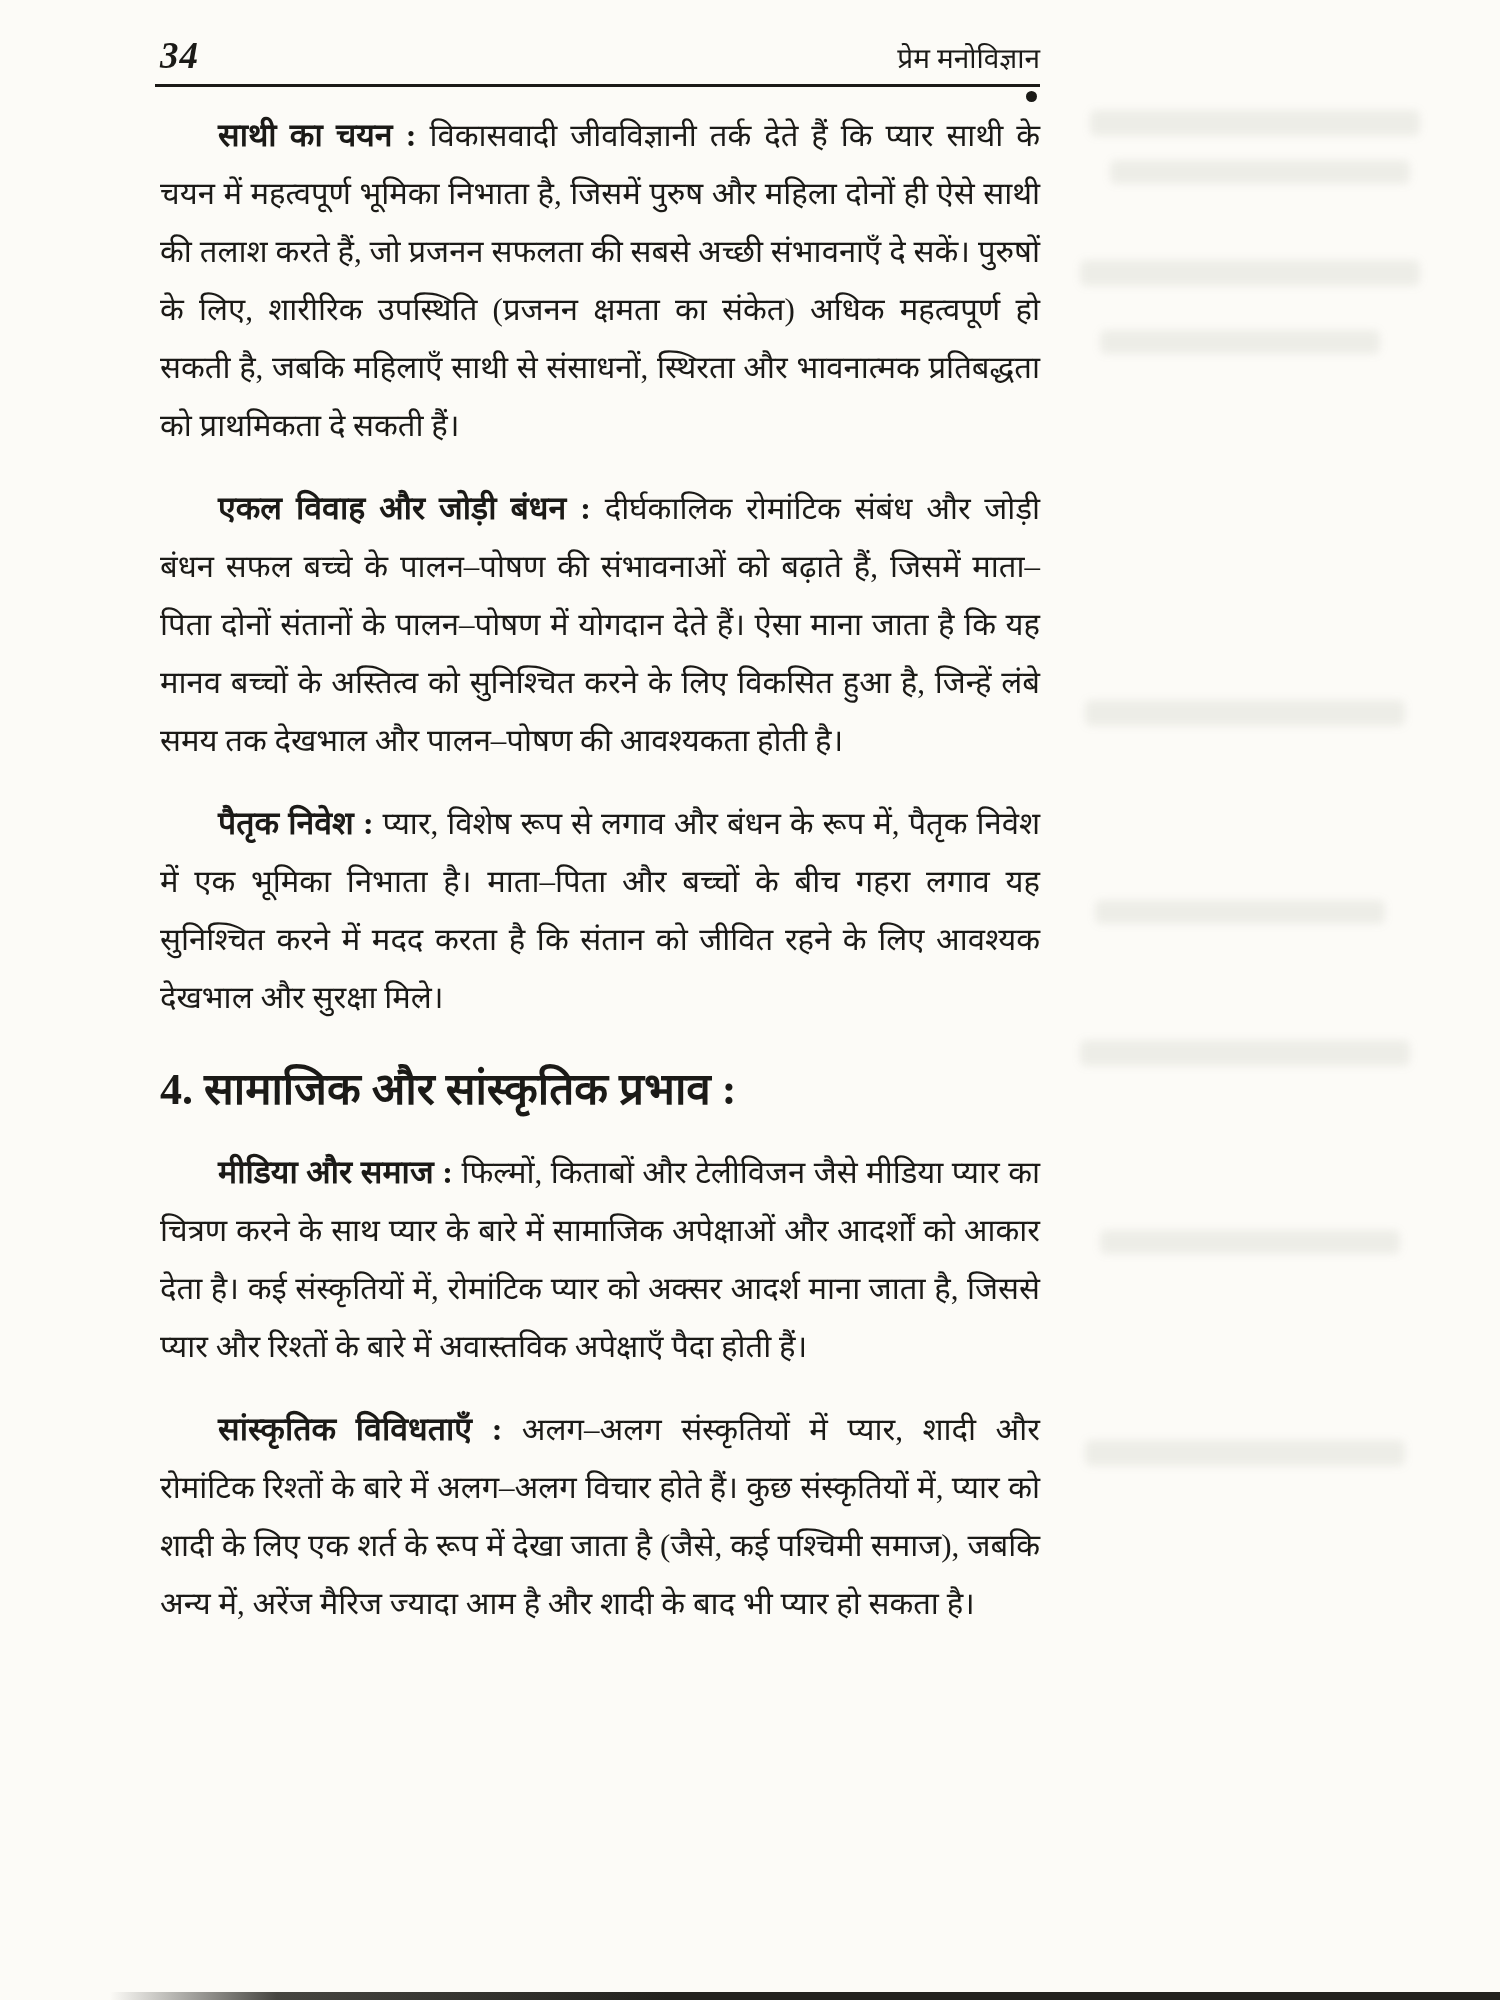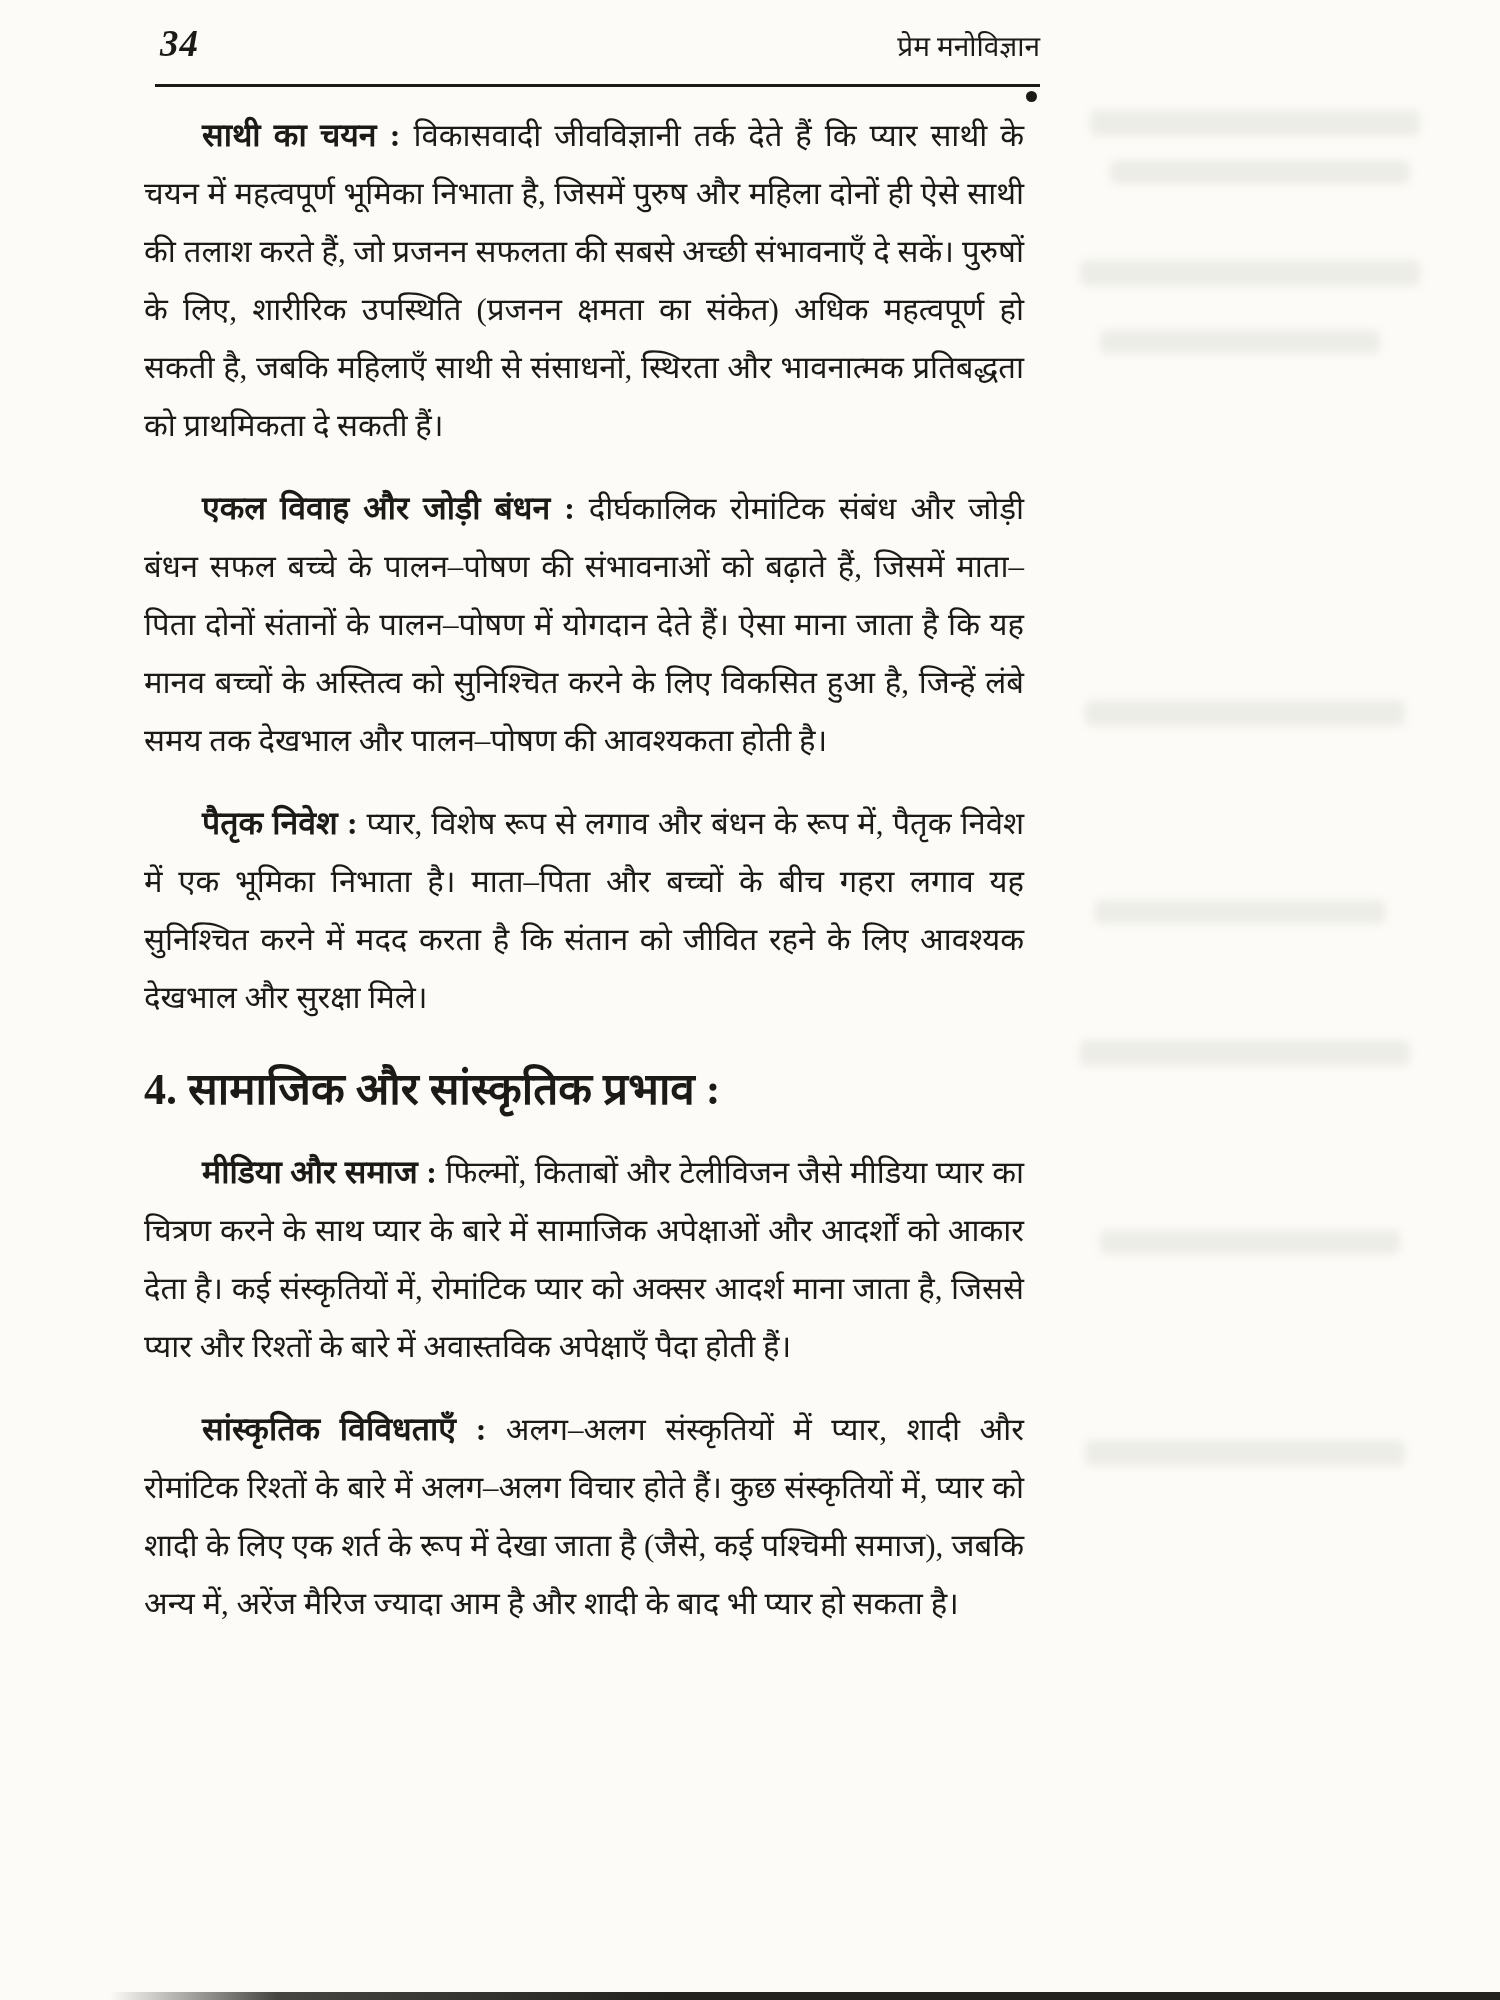--- a/index.html
+++ b/index.html
@@ -17,21 +17,21 @@
     height: 2000px;
     background: #fcfbf7;
     overflow: hidden;
     font-family: "Liberation Serif", "DejaVu Serif", serif;
     color: #1b1a17;
   }
 
   
   .page-header {
     position: absolute;
-    top: 22px;
+    top: 34px;
     left: 160px;
     width: 880px;
     display: flex;
     justify-content: space-between;
     align-items: baseline;
   }
   .page-number {
     font-size: 37px;
     font-weight: bold;
     font-style: italic;
@@ -56,21 +56,21 @@
     width: 11px;
     height: 11px;
     border-radius: 50%;
     background: #1b1a17;
   }
 
   
   .content {
     position: absolute;
     top: 96px;
-    left: 144px;
+    left: 160px;
     width: 880px;
     font-size: 31px;
     line-height: 58px;
     text-align: justify;
   }
   .para {
     margin: 24px 0 0 0;
     text-indent: 58px;
   }
   .para.first {

